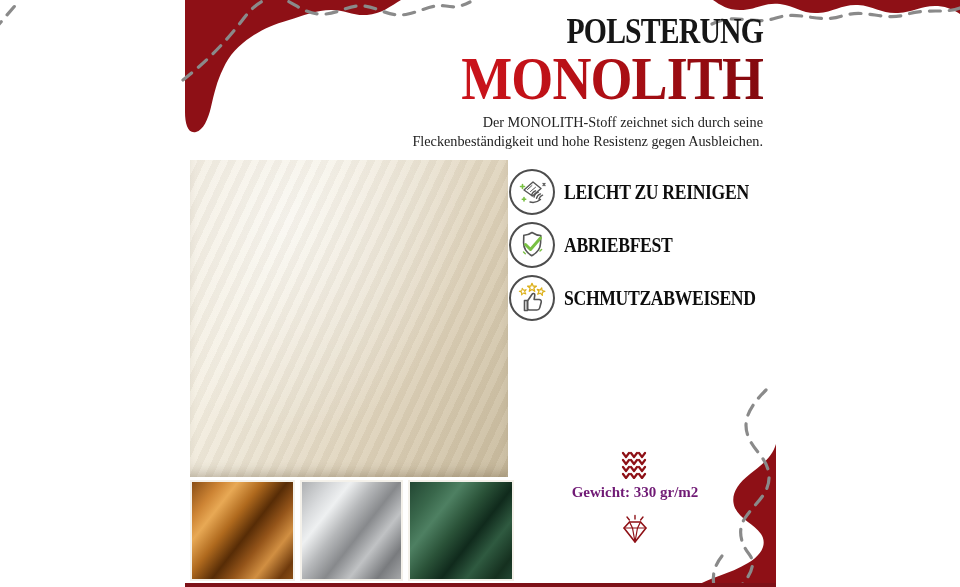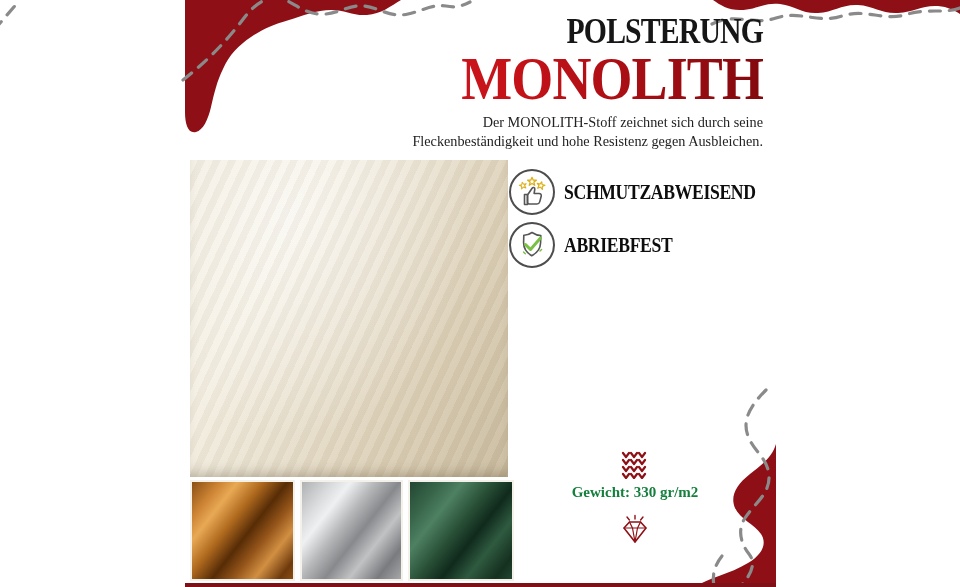--- a/index.html
+++ b/index.html
@@ -41,21 +41,21 @@
   .featRow{display:flex;align-items:center;margin-bottom:7px;}
   .circ{width:46px;height:46px;border:2.4px solid #4d4d4d;border-radius:50%;background:#fff;
         box-sizing:border-box;display:flex;align-items:center;justify-content:center;flex:0 0 auto;}
   .featLabel{display:inline-block;margin-left:9px;font-size:21.5px;font-weight:800;color:#0d0d0d;
              letter-spacing:-.4px;white-space:nowrap;transform:scaleX(.82);transform-origin:0 50%;}
 
   
   .specs{position:absolute;left:520px;top:449px;width:230px;text-align:center;z-index:2;}
   .specIcon{margin:0 auto 5px auto;}
   .specIcon.second{margin-top:12px;}
-  .specLine{font-size:15px;color:#15803d;white-space:nowrap;}
+  .specLine{font-size:15px;color:#701a75;white-space:nowrap;}
   .specLine b{font-weight:700;}
   .specLine span{font-weight:600;}
 </style>
 </head>
 <body>
 
 <div class="stage">
 
   <svg class="decor" width="960" height="587" viewBox="0 0 960 587">
     <path d="M185 0 L185 112 C185 124 188 134 196 132 C203 130 208 120 211 107
@@ -89,20 +89,55 @@
 
   <div class="fabric"></div>
   <div class="swatchRow">
     <div class="swatch cognac"></div>
     <div class="swatch gray"></div>
     <div class="swatch green"></div>
   </div>
 
   <div class="features">
 
+    <div class="featRow">
+      <div class="circ">
+        <svg width="40" height="40" viewBox="0 0 40 40" fill="none" stroke-linecap="round" stroke-linejoin="round">
+          <g stroke="#555" stroke-width="1.4">
+            <path d="M12 18 L21 10 L29 16.5 L20.5 24 Z" fill="#fff"></path>
+            <path d="M15.5 17.5 l4.5 -4 M18.5 19.5 l5 -4.2" stroke-width="1"></path>
+            <path d="M19.5 23.5 c.5 -2.5 2 -4 4 -4.7 M22 25 c.5 -2.5 2 -4.2 4.2 -4.8
+                     M24.5 26.3 c.6 -2.3 2 -3.8 4 -4.4 M27 27 c.7 -2 1.9 -3.3 3.6 -3.8
+                     M18 30 c3.5 1 7.5 0 10.5 -2.5"></path>
+            <path d="M31 11.5 l2 2 M33 11.5 l-2 2" stroke-width="1.2"></path>
+          </g>
+          <g stroke-width="1.6" style="stroke:var(--green-accent,#79c043)">
+            <path d="M10.5 12.5 v4 M8.5 14.5 h4"></path>
+            <path d="M12 25.5 v3.4 M10.3 27.2 h3.4"></path>
+          </g>
+        </svg>
+      </div>
+      <span class="featLabel">LEICHT ZU REINIGEN</span>
+    </div>
+
+    <div class="featRow">
+      <div class="circ">
+        <svg width="40" height="40" viewBox="0 0 40 40" fill="none" stroke-linecap="round" stroke-linejoin="round">
+          <path d="M20 7.5 c2.8 1.9 5.7 2.9 8.8 3 l-.2 7.2 c-.2 6.6 -3.8 10.4 -8.9 13
+                   c-4.9 -2.9 -8.3 -6.9 -8.1 -13.5 l.2 -6.9 c3.1 .1 5.5 -.9 8.2 -2.8 Z" stroke="#555" stroke-width="1.6"></path>
+          <g stroke-width="3" style="stroke:var(--green-accent,#79c043)">
+            <path d="M13.5 19.5 L18.5 24.5 L28.5 13"></path>
+          </g>
+          <g stroke-width="1.4" style="stroke:var(--green-accent,#79c043)">
+            <path d="M11.5 27 l1.8 1.8 M28 26 l1.6 -1.6"></path>
+          </g>
+        </svg>
+      </div>
+      <span class="featLabel">ABRIEBFEST</span>
+    </div>
 
     <div class="featRow">
       <div class="circ">
         <svg width="40" height="40" viewBox="0 0 40 40" fill="none" stroke-linecap="round" stroke-linejoin="round">
           <defs>
             <path id="star-shape" d="M0,-4.2 L1.25,-1.3 L4.4,-1.3 L1.9,.6 L2.7,3.8 L0,1.95 L-2.7,3.8 L-1.9,.6 L-4.4,-1.3 L-1.25,-1.3 Z"></path>
           </defs>
           <g stroke-width="1.3" fill="#fff" style="stroke:var(--yellow-accent,#dcb019)">
             <use href="#star-shape" transform="translate(11,13.5) scale(.8) rotate(-14)"></use>
             <use href="#star-shape" transform="translate(20,9.5)"></use>
@@ -110,36 +145,20 @@
           </g>
           <g stroke="#555" stroke-width="1.6">
             <path d="M12.5 22.5 h3 v10 h-3 z"></path>
             <path d="M15.5 31 v-8 l4.6 -6.8 c.9 -1.3 3 -.7 2.7 1 l-.7 4.3 h5
                      c1.5 0 2.5 1.3 2.1 2.8 l-1.5 5.6 c-.4 1.4 -1.3 2.1 -2.8 2.1 h-7.4
                      c-.8 0 -1.6 -.4 -2 -1"></path>
           </g>
         </svg>
       </div>
       <span class="featLabel">SCHMUTZABWEISEND</span>
-    </div>
-
-    <div class="featRow">
-      <div class="circ">
-        <svg width="40" height="40" viewBox="0 0 40 40" fill="none" stroke-linecap="round" stroke-linejoin="round">
-          <path d="M20 7.5 c2.8 1.9 5.7 2.9 8.8 3 l-.2 7.2 c-.2 6.6 -3.8 10.4 -8.9 13
-                   c-4.9 -2.9 -8.3 -6.9 -8.1 -13.5 l.2 -6.9 c3.1 .1 5.5 -.9 8.2 -2.8 Z" stroke="#555" stroke-width="1.6"></path>
-          <g stroke-width="3" style="stroke:var(--green-accent,#79c043)">
-            <path d="M13.5 19.5 L18.5 24.5 L28.5 13"></path>
-          </g>
-          <g stroke-width="1.4" style="stroke:var(--green-accent,#79c043)">
-            <path d="M11.5 27 l1.8 1.8 M28 26 l1.6 -1.6"></path>
-          </g>
-        </svg>
-      </div>
-      <span class="featLabel">ABRIEBFEST</span>
     </div>
 
 
   </div>
 
   <div class="specs">
     <svg class="specIcon" width="34" height="30" viewBox="0 0 34 30" fill="none" stroke-linecap="round" stroke-linejoin="round">
       <g stroke-width="2.2" style="stroke:var(--accent-red,#8e1016)">
         <path d="M5 4 L8 8 L11 4 M5 11 L8 15 L11 11 M5 18 L8 22 L11 18 M5 25 L8 29 L11 25"></path>
         <path d="M13 4 L16 8 L19 4 M13 11 L16 15 L19 11 M13 18 L16 22 L19 18 M13 25 L16 29 L19 25"></path>

